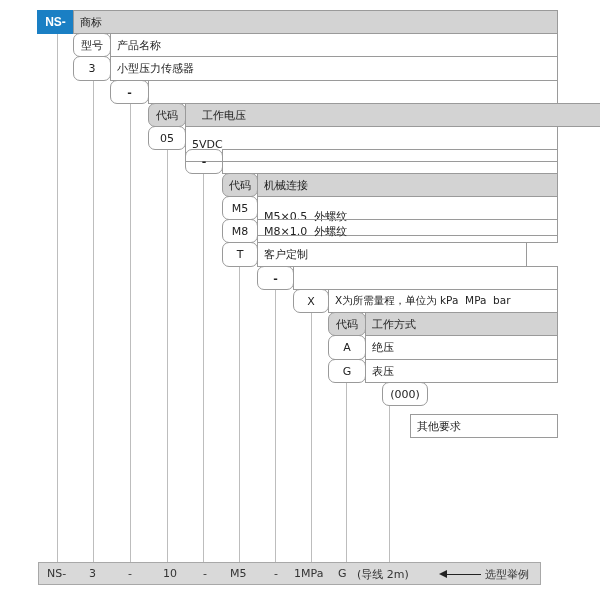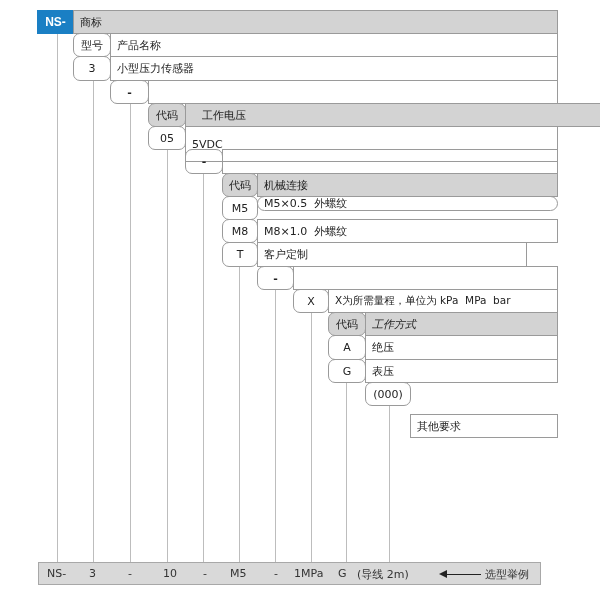--- a/index.html
+++ b/index.html
@@ -44,40 +44,40 @@
 <div class="c desc hd" style="left:185px;top:103px;width:430px;height:24px;padding-left:16px;">工作电压</div>
 <div class="c code" style="left:148px;top:126px;width:38px;height:24px;">05</div>
 <div class="c desc" style="left:185px;top:126px;width:373px;height:36px;">5VDC</div>
 
 <div class="c code" style="left:185px;top:149px;width:38px;height:25px;font-weight:bold;">-</div>
 <div class="c" style="left:222px;top:149px;width:336px;height:25px;"></div>
 
 <div class="c code hd" style="left:222px;top:173px;width:36px;height:24px;">代码</div>
 <div class="c desc hd" style="left:257px;top:173px;width:301px;height:24px;">机械连接</div>
 <div class="c code" style="left:222px;top:196px;width:36px;height:24px;">M5</div>
-<div class="c desc" style="left:257px;top:196px;width:301px;height:15px;white-space:pre;border-radius:8px;">M5×0.5  外螺纹</div>
+<div class="c desc" style="left:257px;top:196px;width:301px;height:40px;white-space:pre;">M5×0.5  外螺纹</div>
 <div class="c code" style="left:222px;top:219px;width:36px;height:24px;">M8</div>
 <div class="c desc" style="left:257px;top:219px;width:301px;height:24px;white-space:pre;">M8×1.0  外螺纹</div>
 <div class="c code" style="left:222px;top:242px;width:36px;height:25px;">T</div>
 <div class="c desc" style="left:257px;top:242px;width:270px;height:25px;">客户定制</div>
 
 <div class="c code" style="left:257px;top:266px;width:37px;height:24px;font-weight:bold;">-</div>
 <div class="c" style="left:293px;top:266px;width:265px;height:24px;"></div>
 
 <div class="c code" style="left:293px;top:289px;width:36px;height:24px;">X</div>
 <div class="c desc" style="left:328px;top:289px;width:230px;height:24px;white-space:pre;font-size:10.5px;text-align:right;">X为所需量程，单位为 kPa  MPa  bar</div>
 
 <div class="c code hd" style="left:328px;top:312px;width:38px;height:24px;">代码</div>
-<div class="c desc hd" style="left:365px;top:312px;width:193px;height:24px;font-style:italic;">工作方式</div>
+<div class="c desc hd" style="left:365px;top:312px;width:193px;height:24px;">工作方式</div>
 <div class="c code" style="left:328px;top:335px;width:38px;height:25px;">A</div>
 <div class="c desc" style="left:365px;top:335px;width:193px;height:25px;">绝压</div>
 <div class="c code" style="left:328px;top:359px;width:38px;height:24px;">G</div>
 <div class="c desc" style="left:365px;top:359px;width:193px;height:24px;">表压</div>
 
-<div class="c code" style="left:365px;top:382px;width:46px;height:24px;text-align:center;">(000)</div>
+<div class="c code" style="left:382px;top:382px;width:46px;height:24px;text-align:center;">(000)</div>
 <div class="c desc" style="left:410px;top:382px;width:148px;height:24px;margin-top:32px;">其他要求</div>
 
 <div class="bar">
   <span style="left:8px;">NS-</span>
   <span style="left:50px;">3</span>
   <span style="left:89px;">-</span>
   <span style="left:124px;">10</span>
   <span style="left:164px;">-</span>
   <span style="left:191px;">M5</span>
   <span style="left:235px;">-</span>

